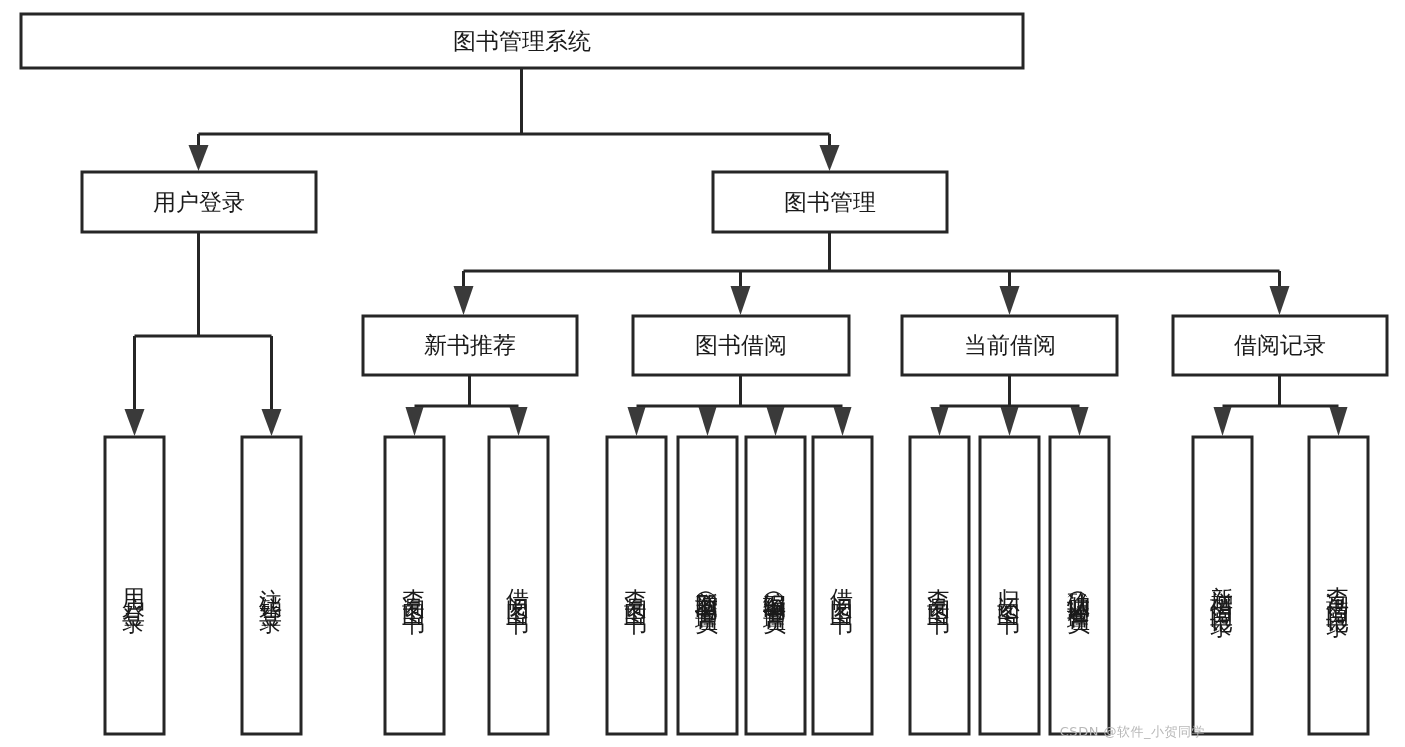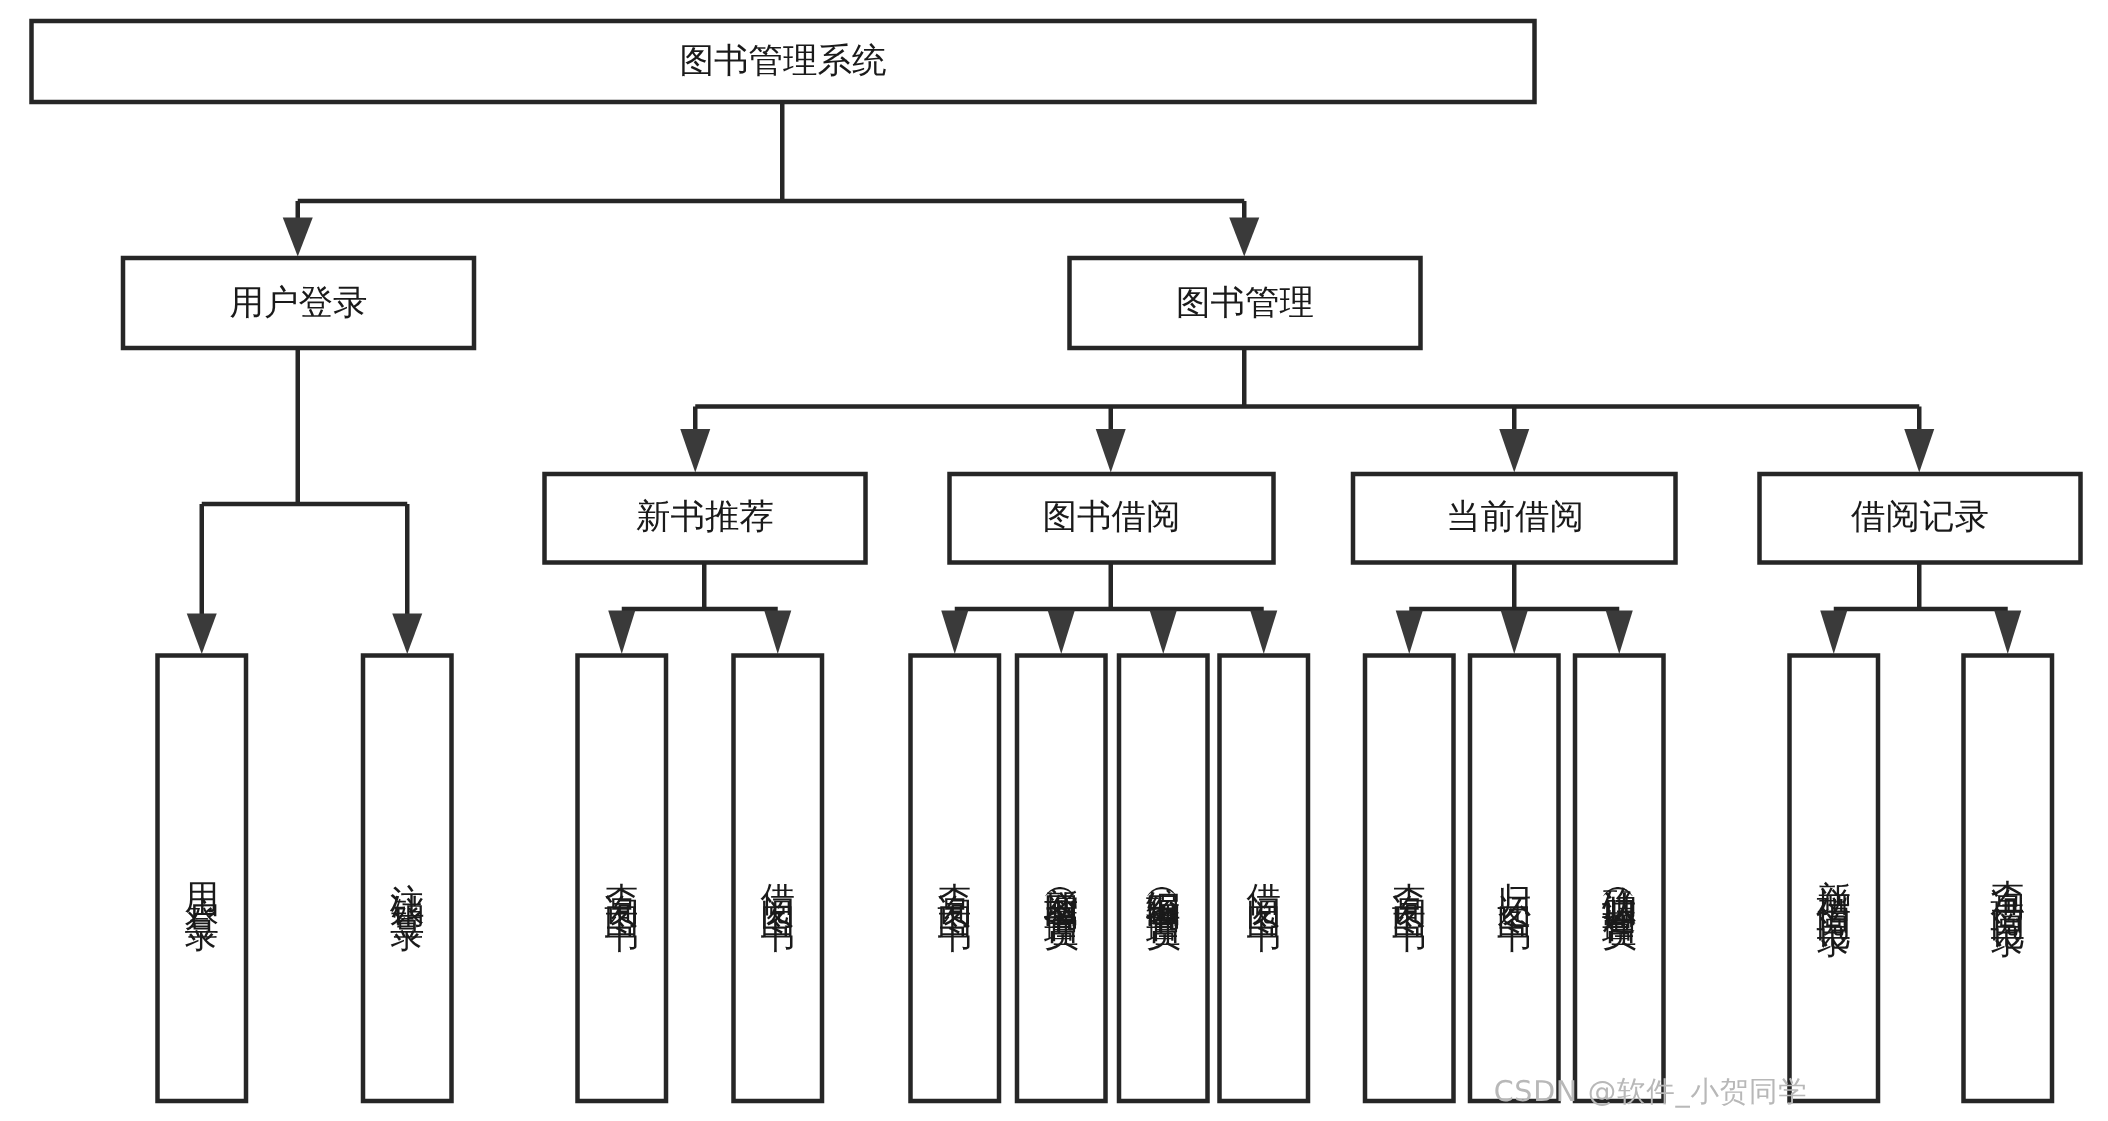--- a/index.html
+++ b/index.html
@@ -55,21 +55,21 @@
     font-family: "DejaVu Sans", "Liberation Sans", sans-serif;
     font-size: 23px;
     text-anchor: middle;
   }
   .watermark {
     position: absolute;
     right: 14px;
     bottom: 6px;
     color: #b8b8b8;
     font-family: "DejaVu Sans", "Liberation Sans", sans-serif;
-    font-size: 19px;
+    font-size: 13px;
     letter-spacing: 0.5px;
     white-space: nowrap;
     user-select: none;
   }
 </style>
 </head>
 <body>
 
 <div id="diagram-root">
 

